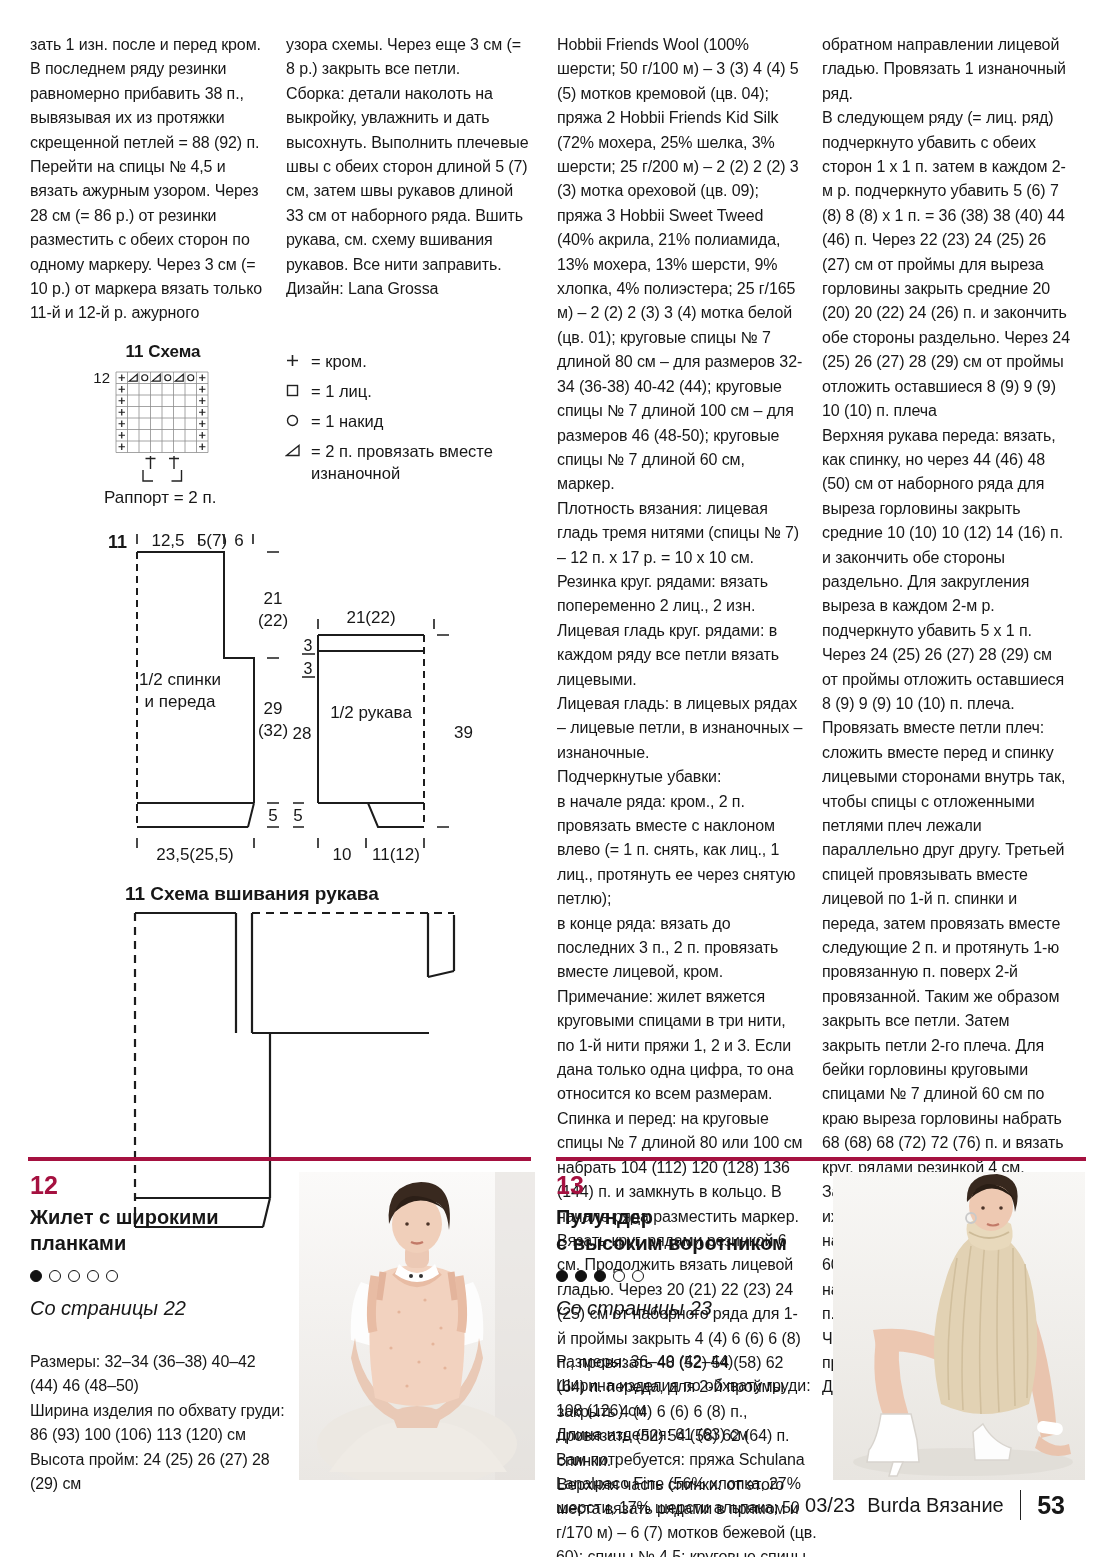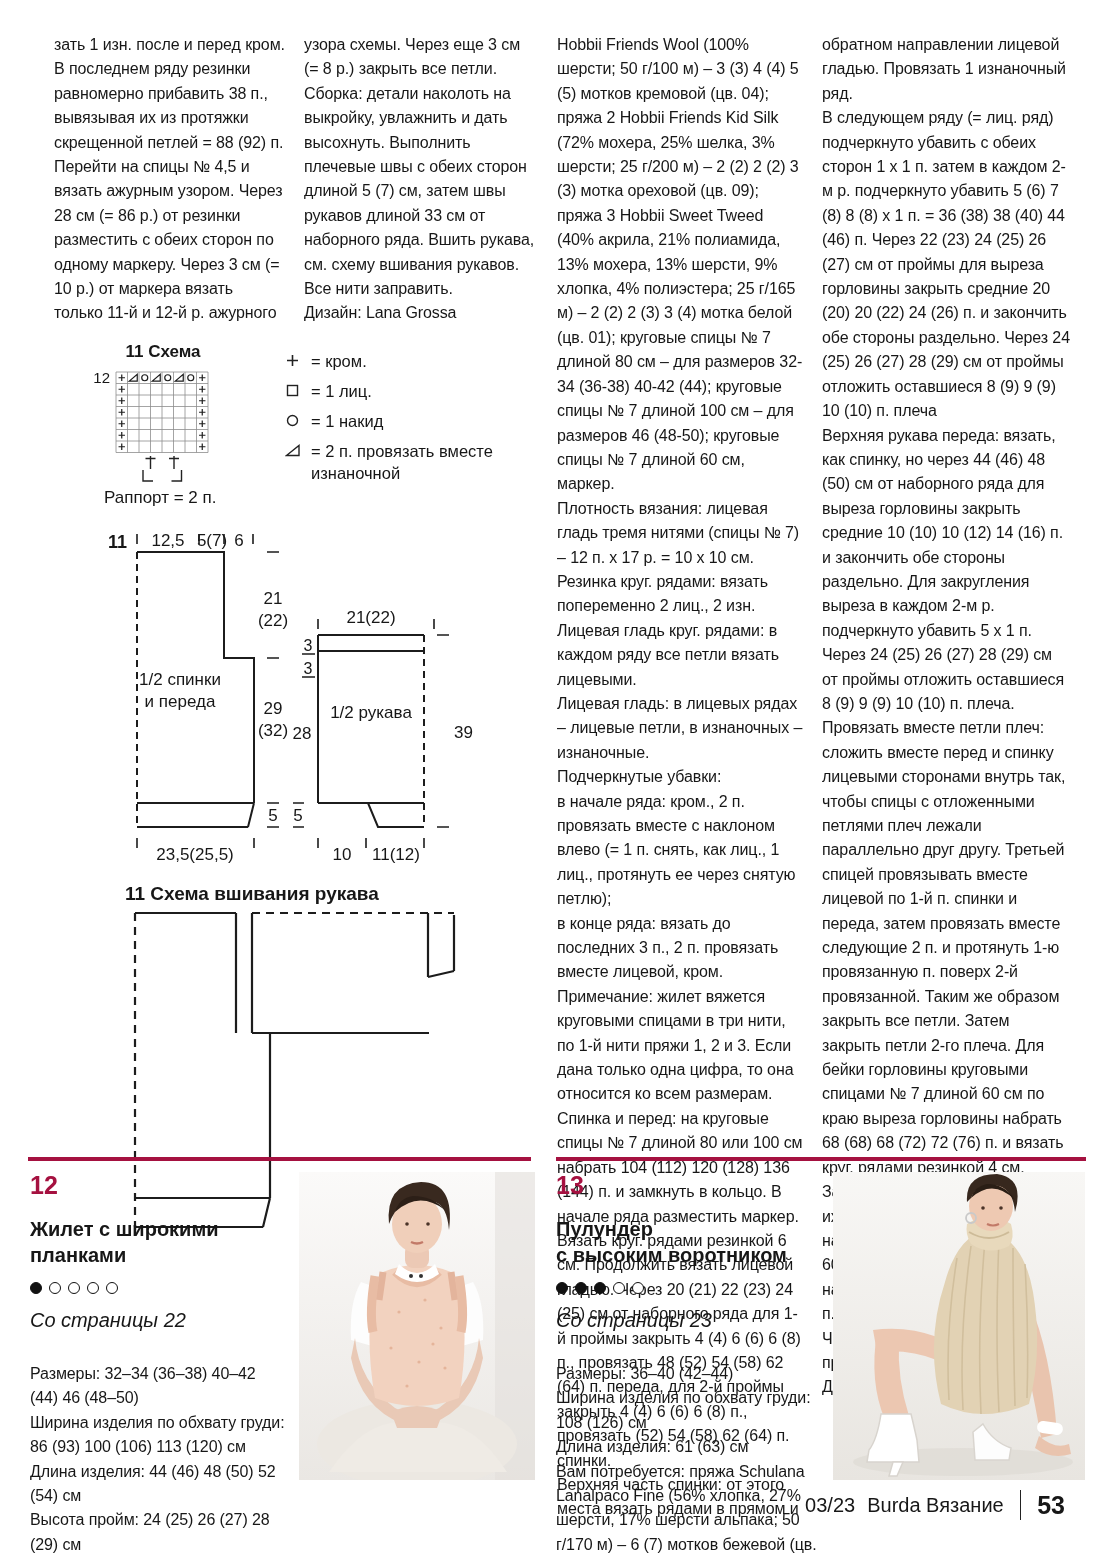--- a/index.html
+++ b/index.html
@@ -6,40 +6,40 @@
   body{
     width:1101px;height:1557px;position:relative;background:#ffffff;
     font-family:"Liberation Sans","DejaVu Sans",sans-serif;color:#171717;
     overflow:hidden;
   }
   .txt{font-size:16px;line-height:24.4px;letter-spacing:-0.1px;}
   .txt p{margin:0;}
   .txt b{font-weight:normal;}
   
   .left-half{position:absolute;left:30px;top:33px;width:506px;}
-  .two-col{display:flex;gap:18px;margin-left:24px;}
+  .two-col{display:flex;gap:12px;}
   .two-col .col{width:244px;}
   .col3{position:absolute;left:557px;top:33px;width:247px;}
   .col4{position:absolute;left:822px;top:33px;width:250px;}
   
   .chart-block{display:flex;margin-top:16px;}
   .chart-left{width:235px;}
   .chart-title{font-weight:bold;font-size:17px;width:150px;margin-left:58px;text-align:center;margin-bottom:4px;}
   .chart-legend{width:250px;margin-left:20px;padding-top:8px;font-size:16.5px;line-height:22px;}
   .legend-item{display:flex;margin-bottom:7px;}
   .legend-sym{width:26px;flex:0 0 26px;padding-top:1px;}
   .legend-text{flex:1;}
   svg text{font-family:"Liberation Sans","DejaVu Sans",sans-serif;fill:#171717;}
   
   .rule{position:absolute;top:1157px;height:4px;background:var(--accent,#a51140);}
   .rule.left{left:28px;width:503px;}
   .rule.right{left:556px;width:530px;}
   .pattern{position:absolute;top:1170px;width:256px;}
   .pattern .num{color:var(--accent,#a51140);font-weight:bold;font-size:25px;line-height:30px;}
-  .pattern .title{font-weight:bold;font-size:20px;line-height:26px;margin-top:16px;}
+  .pattern .title{font-weight:bold;font-size:20px;line-height:26px;margin-top:4px;}
   .dots{display:flex;gap:7px;margin-top:14px;height:13px;}
   .dot{width:12px;height:12px;border:1.6px solid #111;border-radius:50%;box-sizing:border-box;background:#fff;}
   .dot.filled{background:#111;}
   .from-page{font-size:20px;margin-top:14px;font-style:italic;}
   .details{margin-top:30px;}
   .photo{position:absolute;top:1172px;height:308px;background:#f4f2ef;}
   .photo svg{display:block;}
   .page-footer{position:absolute;top:1490px;right:36px;display:flex;align-items:center;font-size:20px;}
   .page-footer .issue{margin-right:12px;}
   .page-footer .divider{width:1.5px;height:30px;background:#222;margin:0 16px;}
@@ -254,21 +254,20 @@
       <span class="dot"></span>
       <span class="dot"></span>
     </div>
   <div class="from-page">Со страницы 22</div>
   <div class="details txt">
 
       <p><b>Размеры:</b><span> 32–34 (36–38) 40–42 (44) 46 (48–50)</span></p>
 
       <p><b>Ширина изделия по обхвату груди:</b><span> 86 (93) 100 (106) 113 (120) см</span></p>
 
-      <p><b>Длина изделия:</b><span> 44 (46) 48 (50) 52 (54) см</span></p>
 
       <p><b>Высота пройм:</b><span> 24 (25) 26 (27) 28 (29) см</span></p>
 
     </div>
 </div>
 
 <div class="photo" style="left:299px;width:236px">
   <svg width="236" height="308" viewBox="0 0 236 308">
     <defs>
       <linearGradient id="bg1" x1="0" y1="0" x2="0" y2="1">

